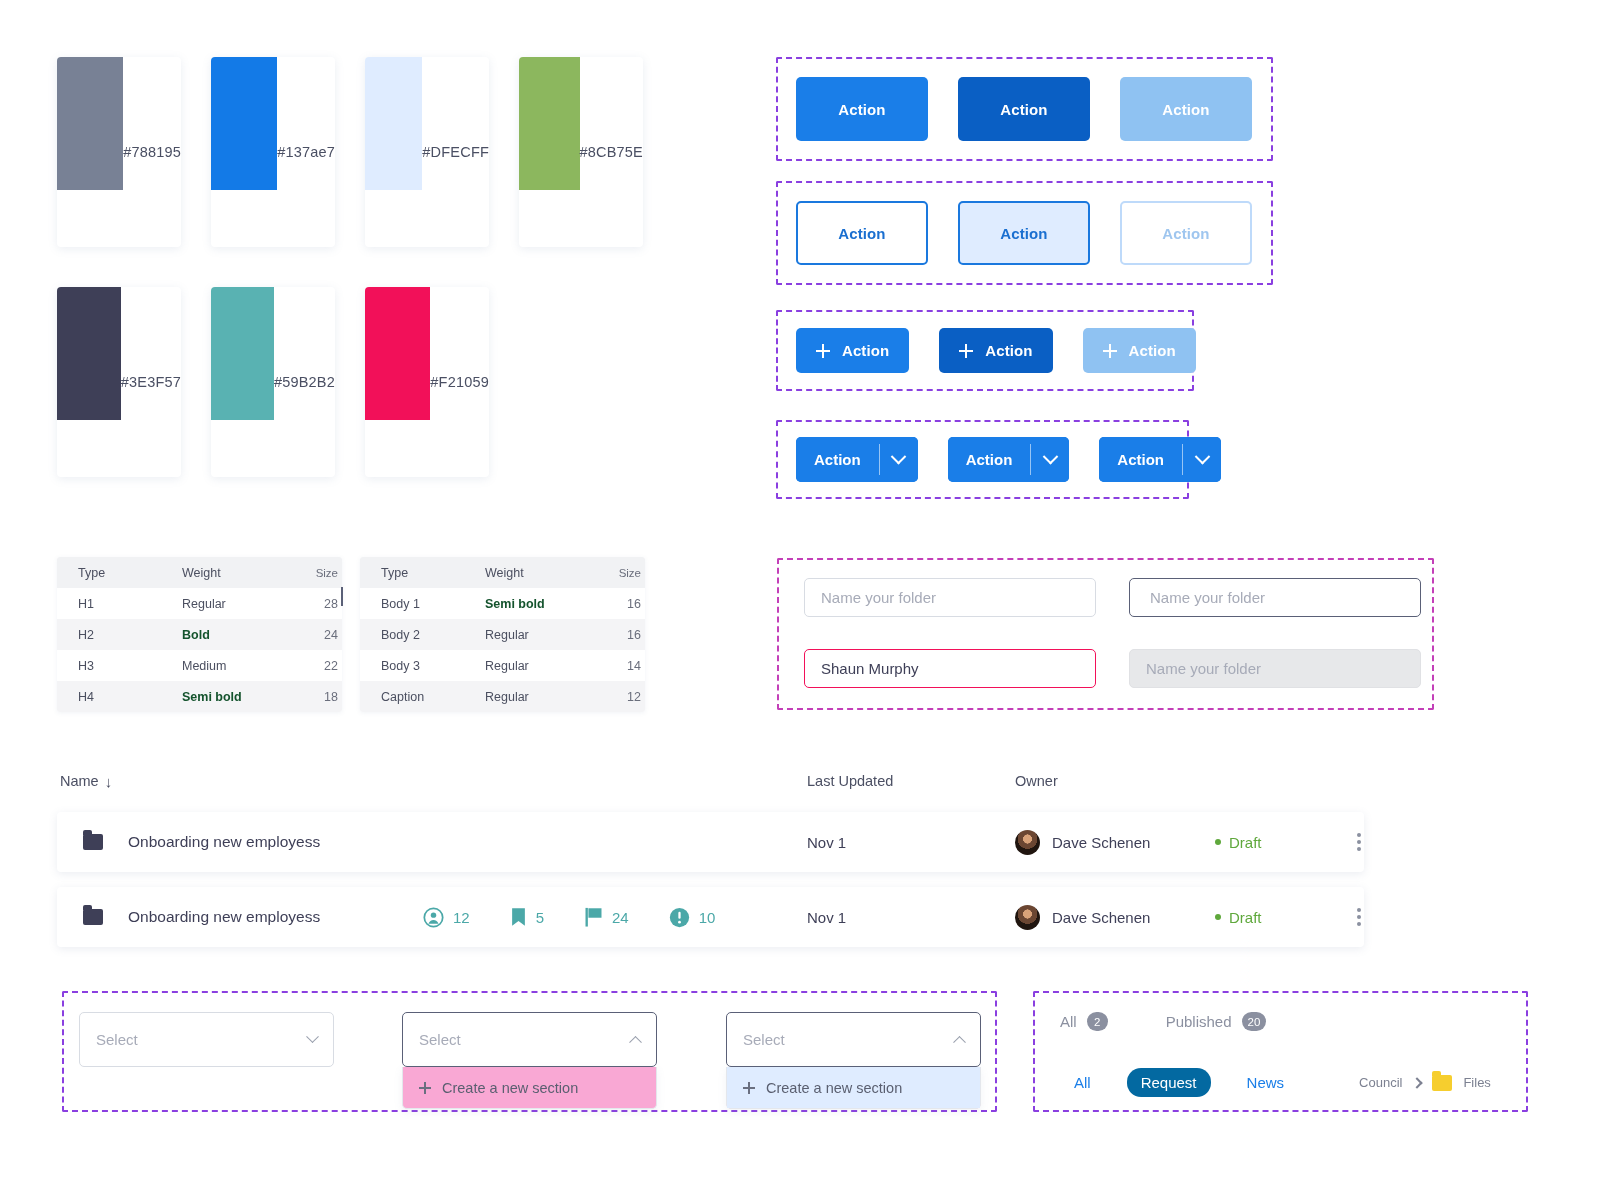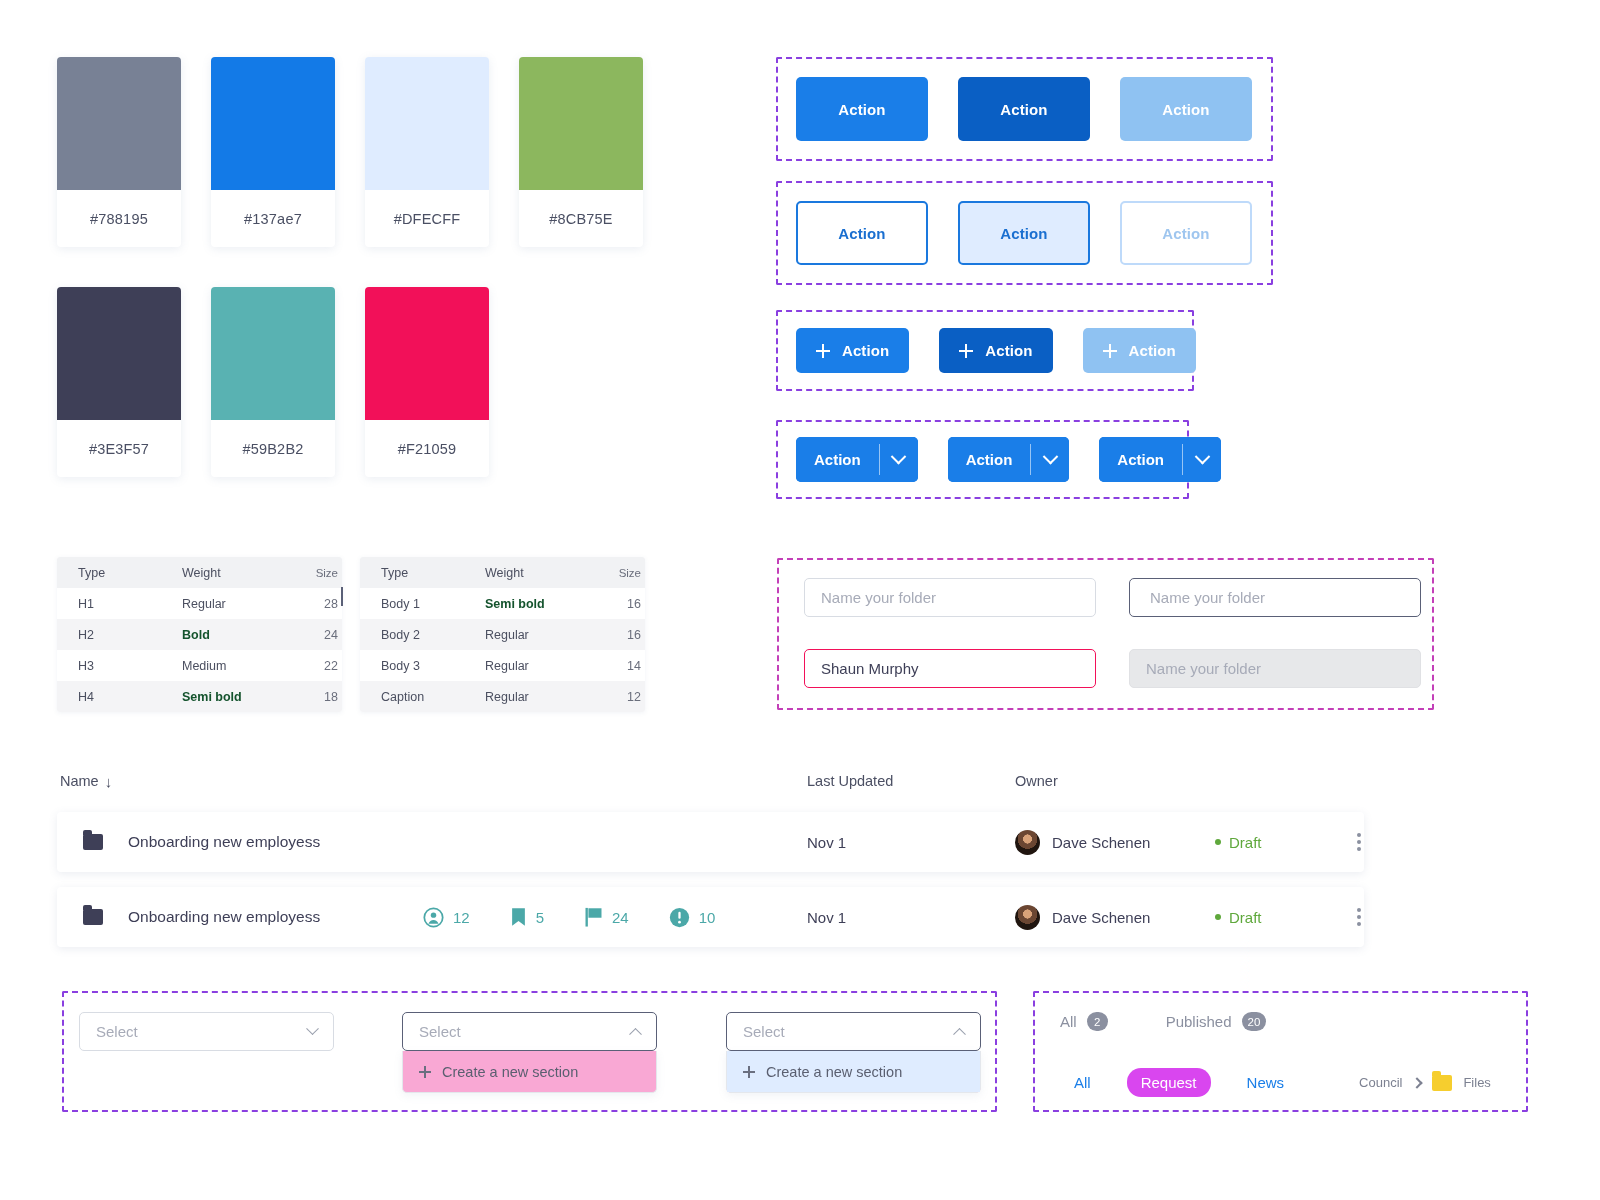--- a/index.html
+++ b/index.html
@@ -26,21 +26,21 @@
     display: grid;
     grid-template-columns: repeat(4, 124px);
     grid-template-rows: repeat(2, 190px);
     column-gap: 30px; row-gap: 40px;
   }
   .swatch {
     background: #fff;
     border-radius: 4px;
     box-shadow: 0 2px 10px rgba(100,120,160,0.13);
     overflow: hidden;
-    display: flex; flex-direction: column;
+    display: flex; flex-direction: row;
   }
   .swatch-color { height: 133px; width: 100%; }
   .swatch-label {
     flex: 1; display: flex; align-items: center; justify-content: center;
     font-size: 14.5px; color: #4a4f63; letter-spacing: .2px;
   }
 
   
   .type-table {
     position: absolute;
@@ -174,21 +174,21 @@
   }
   .c-status { width: 120px; display: flex; align-items: center; gap: 8px; color: #5FA83C; font-size: 15px; }
   .dot { width: 6px; height: 6px; border-radius: 50%; background: #5FA83C; }
   .kebab { display: flex; flex-direction: column; gap: 3px; cursor: pointer; margin-left: 22px; }
   .kebab i { width: 4px; height: 4px; border-radius: 50%; background: #8b90a0; display: block; }
 
   
   .selects { position: absolute; left: 79px; top: 1012px; }
   .sel-box { position: absolute; width: 255px; }
   .sel-field {
-    height: 39px; border-radius: 5px; background: #fff;
+    height: 55px; border-radius: 5px; background: #fff;
     display: flex; align-items: center; justify-content: space-between;
     padding: 0 16px; font-size: 15px; color: #a7abb8;
     border: 1px solid #d8dce3; cursor: pointer;
   }
   .sel-field.active { border: 1.5px solid #5a6077; }
   .caret-d, .caret-u {
     width: 9px; height: 9px; border-right: 1.6px solid #9aa0ae; border-bottom: 1.6px solid #9aa0ae;
   }
   .caret-d { transform: rotate(45deg) translate(-2px,-2px); }
   .caret-u { transform: rotate(-135deg) translate(-2px,-2px); }
@@ -213,21 +213,21 @@
   .badge {
     min-width: 21px; height: 19px; padding: 0 6px; border-radius: 10px;
     background: #8b90a0; color: #fff; font-size: 11.5px;
     display: flex; align-items: center; justify-content: center;
   }
   .pills-row { display: flex; align-items: center; gap: 22px; margin-top: 37px; }
   .pill {
     font-size: 15px; color: #1a7ee8; cursor: pointer;
     padding: 6px 14px; border-radius: 14px;
   }
-  .pill.on { background: #d946ef; color: #fff; }
+  .pill.on { background: #0369a1; color: #fff; }
   .crumb { display: flex; align-items: center; gap: 11px; margin-left: 39px; font-size: 13px; color: #7c8191; }
   .crumb-sep { width: 8px; height: 8px; border-right: 2px solid #7c8191; border-bottom: 2px solid #7c8191; transform: rotate(-45deg); }
   .folder-y {
     width: 20px; height: 16px; background: #F6CE2E; border-radius: 2px; position: relative; flex: none;
   }
   .folder-y::before {
     content: ""; position: absolute; left: 0; top: -4px; width: 9px; height: 5px;
     background: #F6CE2E; border-radius: 2px 2px 0 0;
   }
   .crumb-last { color: #7c8191; }

